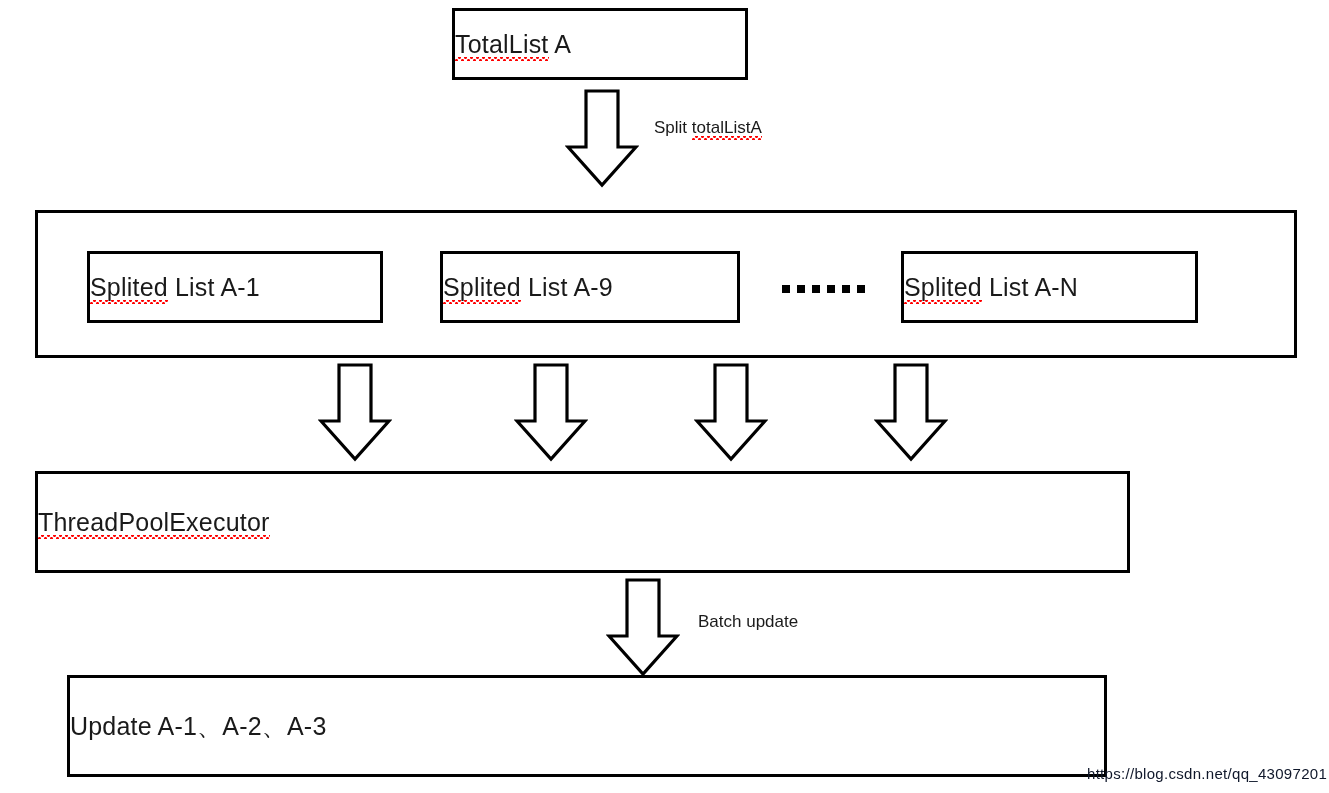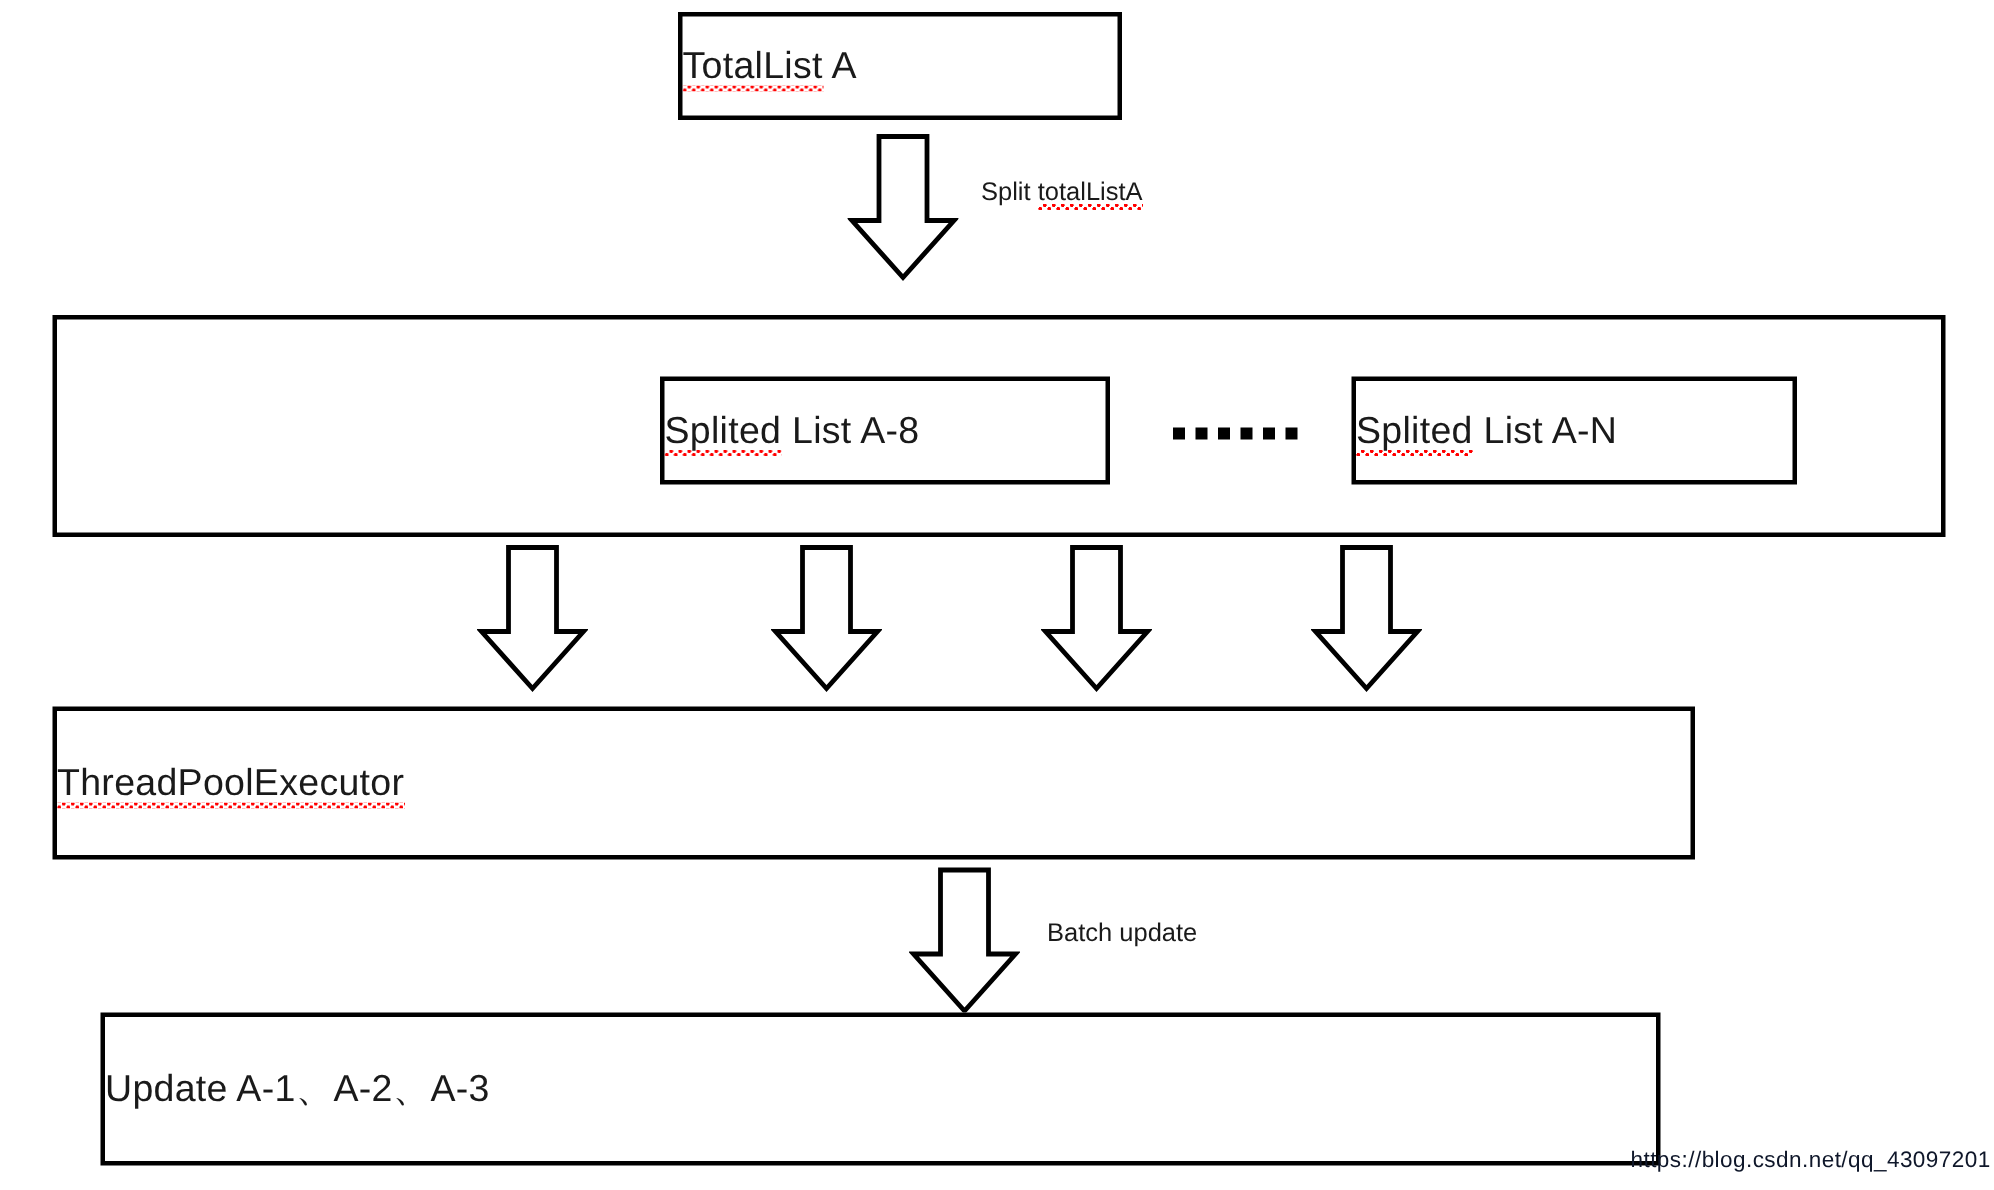--- a/index.html
+++ b/index.html
@@ -96,23 +96,26 @@
   <div class="arrow" style="left:565px; top:89px;">
     <svg width="74" height="99" viewBox="0 0 74 99" aria-hidden="true">
       <polygon points="21,2 53,2 53,58 71,58 37,96 3,58 21,58" fill="#ffffff" stroke="#000000" stroke-width="3.2" stroke-linejoin="miter"></polygon>
     </svg>
   </div>
 
   <div class="edge-label" style="left:654px; top:119px;"><span>Split </span><span class="spell">totalListA</span></div>
 
   <div class="box" style="left:35px; top:210px; width:1262px; height:148px; display:block;">
 
+    <div class="box" style="left:49px; top:38px; width:296px; height:72px;">
+      <span class="box-label"><span class="spell">Splited</span><span> List A-1</span></span>
+    </div>
 
     <div class="box" style="left:402px; top:38px; width:300px; height:72px;">
-      <span class="box-label"><span class="spell">Splited</span><span> List A-8</span></span>
+      <span class="box-label"><span class="spell">Splited</span><span> List A-9</span></span>
     </div>
 
     <div class="dots" style="left:744px; top:72px;">
       <i></i>
       <i></i>
       <i></i>
       <i></i>
       <i></i>
       <i></i>
     </div>

